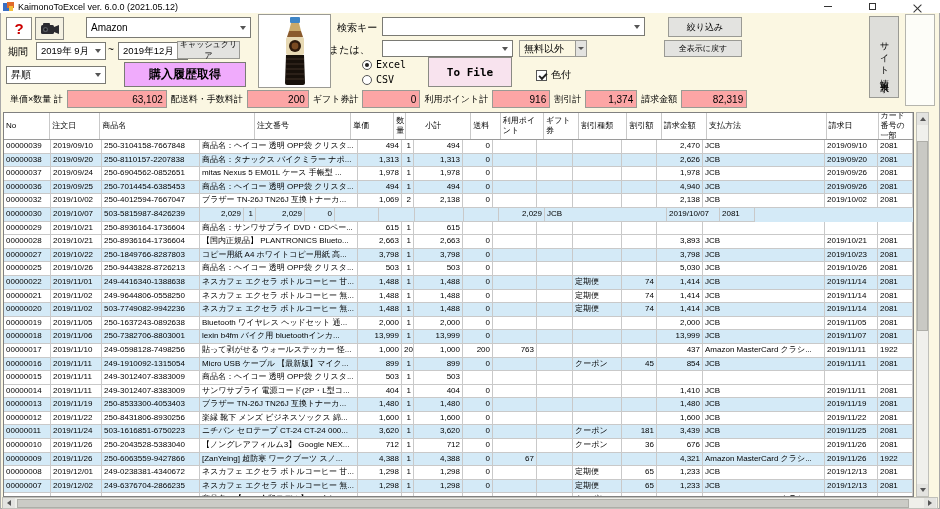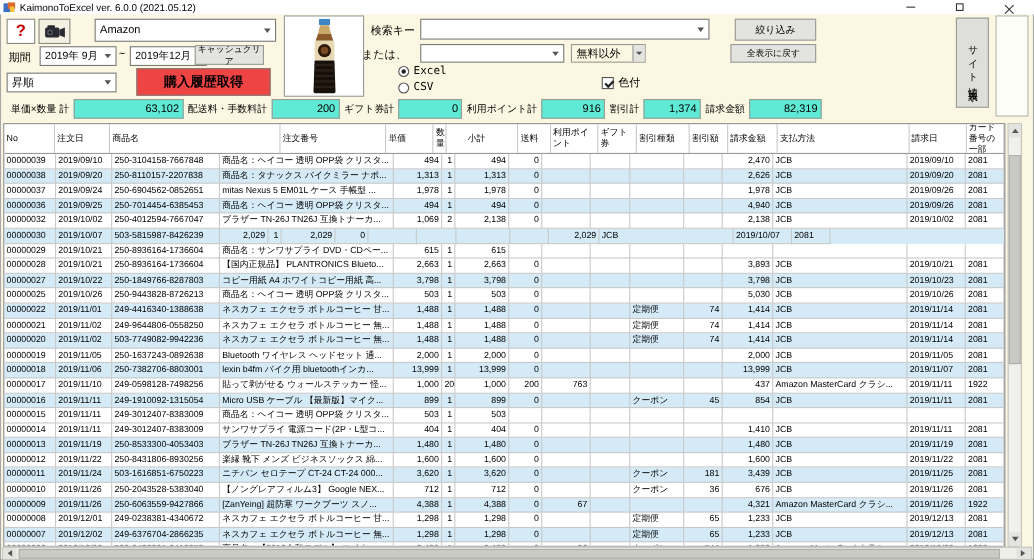--- a/index.html
+++ b/index.html
@@ -29,21 +29,21 @@
   .combo { position:absolute; background:#fff; border:1px solid #7a7a74; font-size:10px;
            display:flex; align-items:center; padding:0 14px 0 4px; white-space:nowrap; overflow:hidden; }
   .combo .arr { position:absolute; right:4px; top:50%; margin-top:-2px; width:0; height:0;
                 border-left:3.5px solid transparent; border-right:3.5px solid transparent; border-top:4px solid #555; }
   .lbl { position:absolute; font-size:10px; white-space:nowrap; }
 
   .help-btn { left:6px; top:4px; width:26px; height:23px; background:#fff; border:1px solid #8a8a84;
               color:#cc0000; font-size:15px; font-weight:bold; }
   .cam-btn { left:35px; top:4px; width:29px; height:23px; background:#f4f1e2; border:1px solid #8a8a84; }
 
-  .fetch-btn { left:124px; top:49px; width:122px; height:25px; background:#ef4444; border:1px solid #7a7a74;
+  .fetch-btn { left:124px; top:49px; width:122px; height:25px; background:#f0abfc; border:1px solid #7a7a74;
                font-size:12px; font-weight:bold; }
   .tofile-btn { left:428px; top:44px; width:84px; height:30px; background:#F8E3EE; border:1px solid #8a8a84;
                 font-family:"DejaVu Sans Mono","Liberation Mono",monospace; font-size:11px; font-weight:bold; }
 
   .bottle-frame { position:absolute; left:258px; top:1px; width:73px; height:74px; background:#fff; border:1px solid #9a9a94;
                   display:flex; align-items:center; justify-content:center; }
 
   
   .radio-row { position:absolute; display:flex; align-items:center; gap:4px;
                font-family:"DejaVu Sans Mono","Liberation Mono",monospace; font-size:10px; }
@@ -63,21 +63,21 @@
 
   
   .vbtn { position:absolute; left:869px; top:3px; width:30px; height:82px; background:#DededA; border:1px solid #9a9a94;
           writing-mode:vertical-rl; display:flex; align-items:center; justify-content:center;
           font-size:9px; letter-spacing:2px; }
   .rstrip { position:absolute; left:905px; top:1px; width:30px; height:92px; background:#fdfdf8; border:1px solid #b5b5ae; }
 
   
   .totals { position:absolute; left:6px; top:77px; height:18px; display:flex; align-items:center; }
   .totals .tl { font-size:9px; white-space:nowrap; margin:0 4px; }
-  .totals .tv { height:18px; background:#5eead4; border:1px solid #9a9a94; font-size:10px;
+  .totals .tv { height:18px; background:#fca5a5; border:1px solid #9a9a94; font-size:10px;
                 display:flex; align-items:center; justify-content:flex-end; padding-right:3px; }
 
   
   .tablewrap { position:absolute; left:3px; top:99px; width:911px; height:385px; background:#fff;
                border:1px solid #808080; overflow:hidden; }
   .thead { display:flex; height:27px; background:#fff; border-bottom:1px solid #9a9a9a; }
   .th { font-size:8px; line-height:1.25; padding:1px 2px; border-right:1px solid #c9c9c9;
         overflow:hidden; word-break:break-all; display:flex; align-items:center; }
   .tbody { height:357px; overflow:hidden; }
   .tr { display:flex; height:13.6px; background:#fff; }
@@ -199,21 +199,22 @@
     <div class="btn" style="left:664px; top:27px; width:78px; height:17px; font-size:8px;">全表示に戻す</div>
 
     <div class="radio-row" style="left:362px; top:46px;">
       <span class="radio sel"></span>
       <span>Excel</span>
     </div>
     <div class="radio-row" style="left:362px; top:61px;">
       <span class="radio"></span>
       <span>CSV</span>
     </div>
-    <div class="check-row" style="left:535px; top:55px;padding-left:12px;">
+    <div class="btn tofile-btn">To File</div>
+    <div class="check-row" style="left:524px; top:55px;padding-left:12px;">
       <span class="checkbox on"></span>
       <span>色付</span>
     </div>
 
     <div class="vbtn">サイト情報表示</div>
     <div class="rstrip"></div>
 
     <div class="totals">
       <span class="tl">単価×数量 計</span>
       <span class="tv" style="width:100px;">63,102</span>

